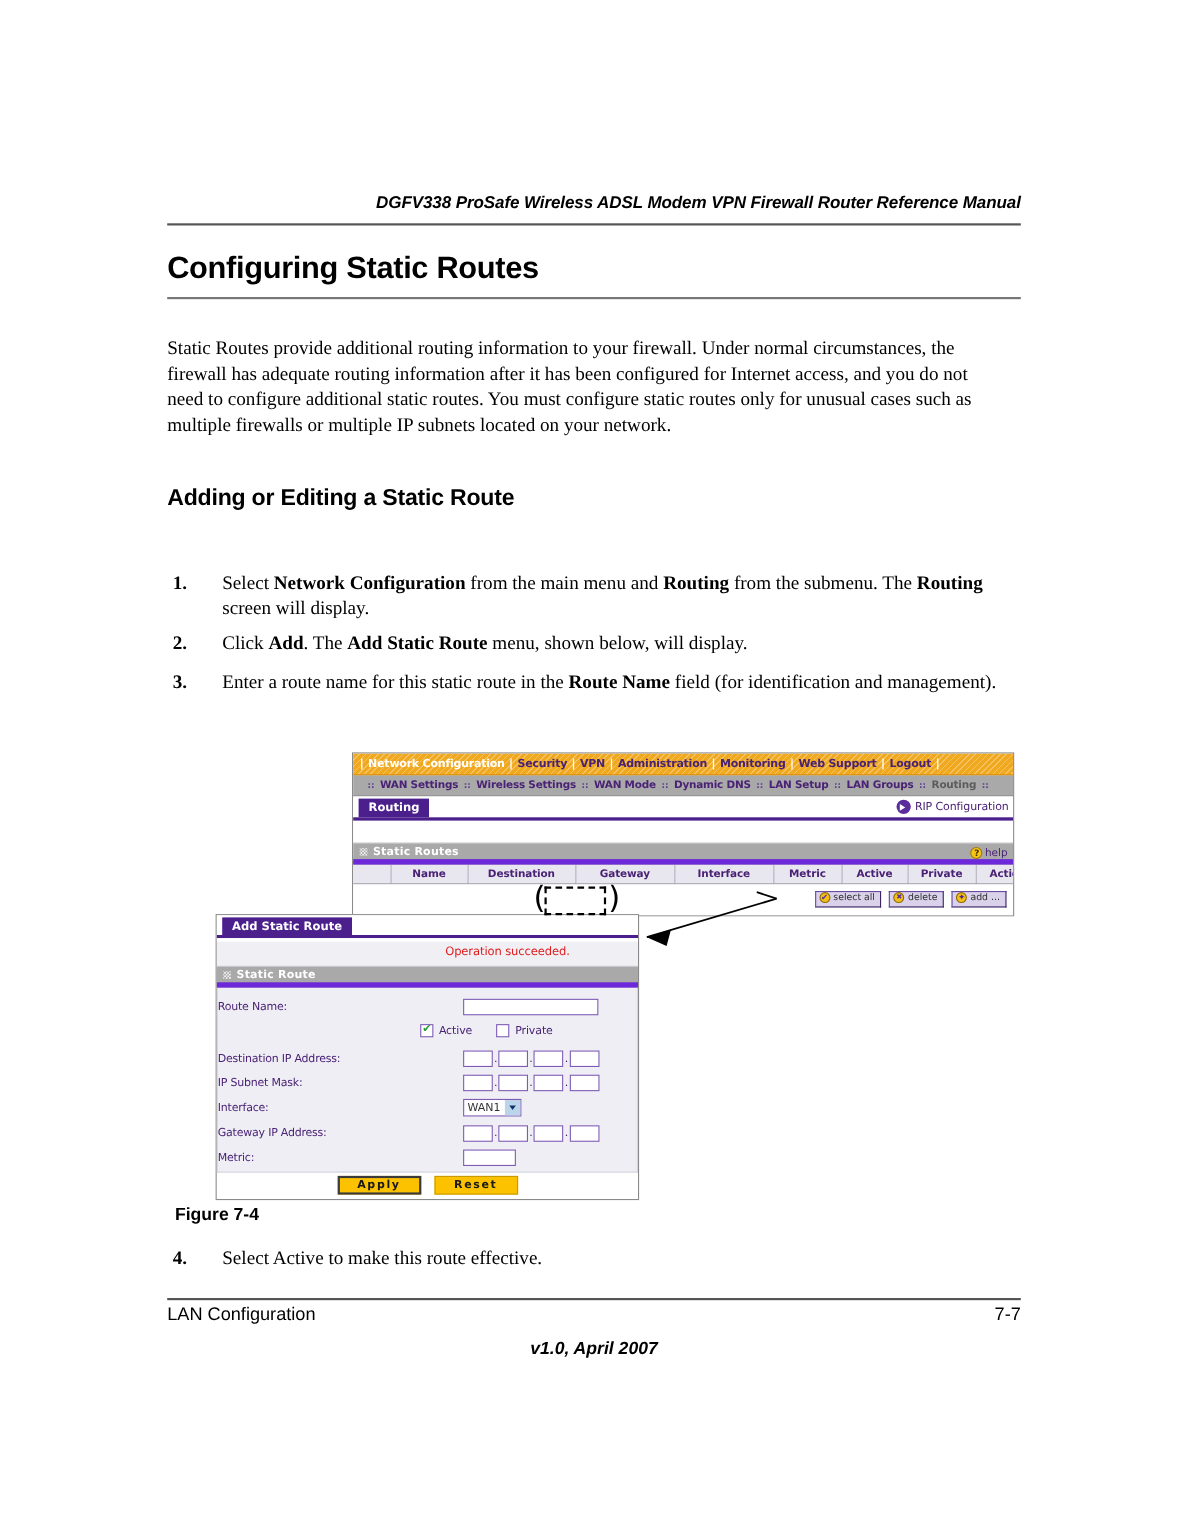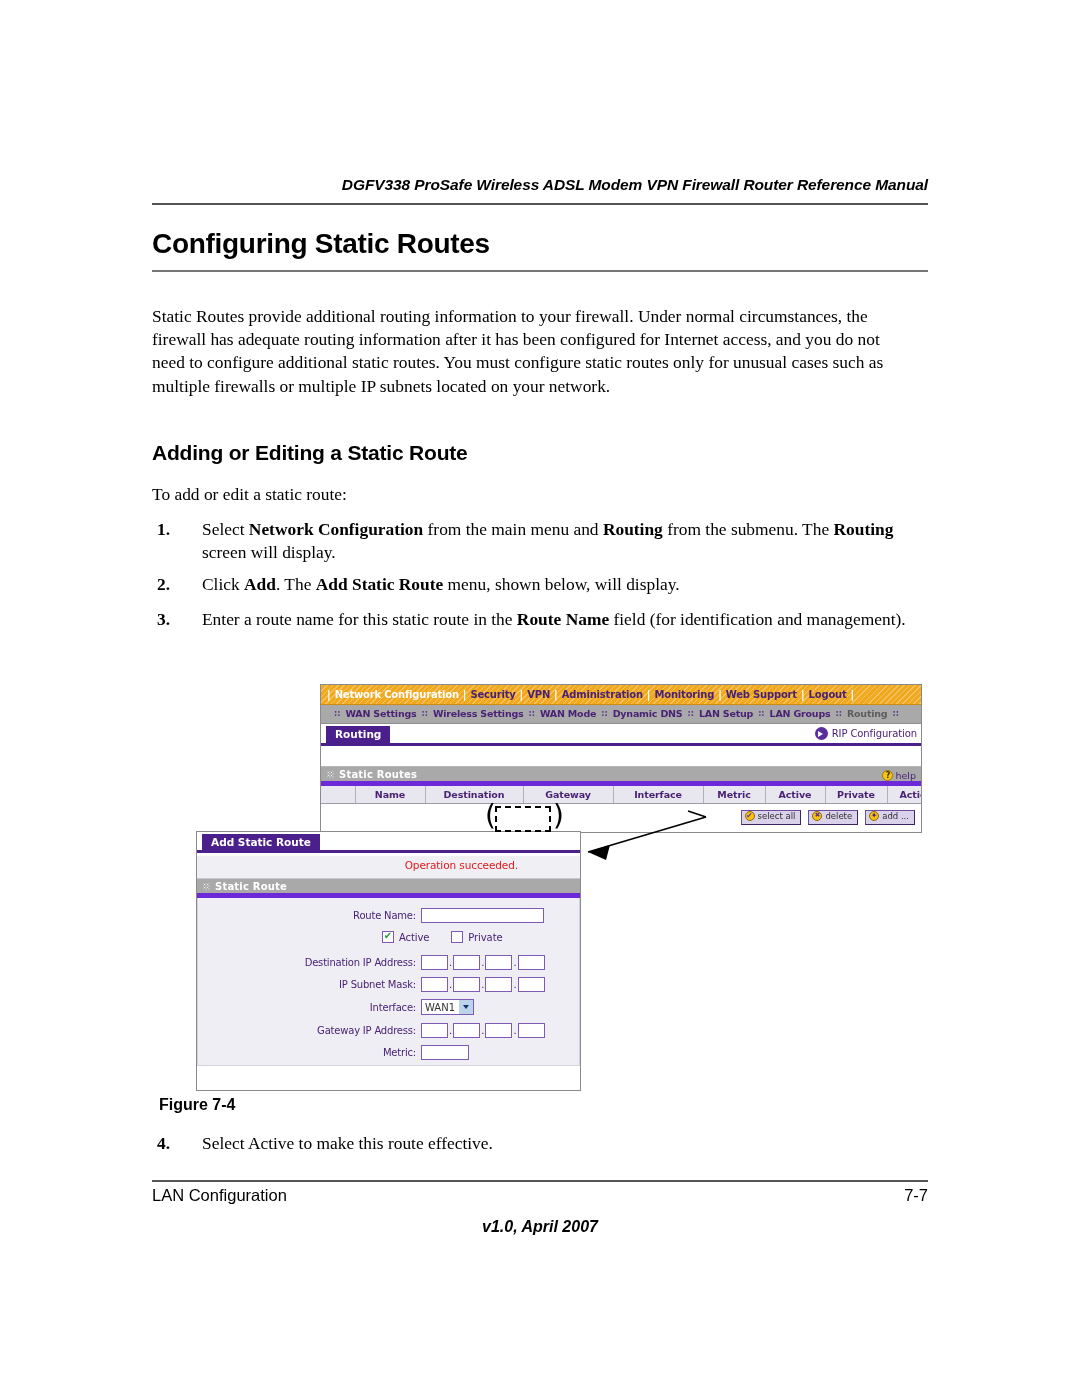--- a/index.html
+++ b/index.html
@@ -481,21 +481,21 @@
   }
   .frow {
     position: absolute;
     display: flex;
     align-items: center;
     left: 0;
     width: 100%;
   }
   .flabel {
     width: 223px;
-    text-align: right;
+    text-align: left;
     padding-right: 5px;
     font-size: 10px;
     color: #4a2275;
     box-sizing: border-box;
     letter-spacing: -0.2px;
   }
   .inp {
     height: 15px;
     border: 1px solid #7d5bb5;
     background: #ffffff;
@@ -614,21 +614,20 @@
   <div class="runhead">DGFV338 ProSafe Wireless ADSL Modem VPN Firewall Router Reference Manual</div>
   <div class="runhead-rule"></div>
 
   <div class="h1">Configuring Static Routes</div>
   <div class="h1-rule"></div>
 
   <div class="para" id="intro-para">Static Routes provide additional routing information to your firewall. Under normal circumstances, the firewall has adequate routing information after it has been configured for Internet access, and you do not need to configure additional static routes. You must configure static routes only for unusual cases such as multiple firewalls or multiple IP subnets located on your network.</div>
 
   <div class="h2">Adding or Editing a Static Route</div>
 
-  <div class="para" id="lead-in">To add or edit a static route:</div>
 
   <div class="step" id="step-1">
     <span class="num">1.</span>
     <span class="txt"><span>Select </span><b class="bd">Network Configuration</b><span> from the main menu and </span><b class="bd">Routing</b><span> from the submenu. The </span><b class="bd">Routing</b><span> screen will display.</span></span>
   </div>
   <div class="step" id="step-2">
     <span class="num">2.</span>
     <span class="txt"><span>Click </span><b class="bd">Add</b><span>. The </span><b class="bd">Add Static Route</b><span> menu, shown below, will display.</span></span>
   </div>
   <div class="step" id="step-3">
@@ -817,20 +816,24 @@
           <span class="octsep">.</span>
           <span class="inp oct"></span>
         </div>
 
         <div class="frow" style="top:147px">
           <span class="flabel">Metric:</span>
           <span class="inp metric"></span>
         </div>
       </div>
 
+      <div class="buttonbar">
+        <span class="gold-btn primary">Apply</span>
+        <span class="gold-btn">Reset</span>
+      </div>
     </div>
   </div>
 
   <div class="callout-dash"></div>
   <div class="paren left">(</div>
   <div class="paren right">)</div>
 
   <div class="figcap">Figure 7-4</div>
 
   <div class="step" id="step-4">

